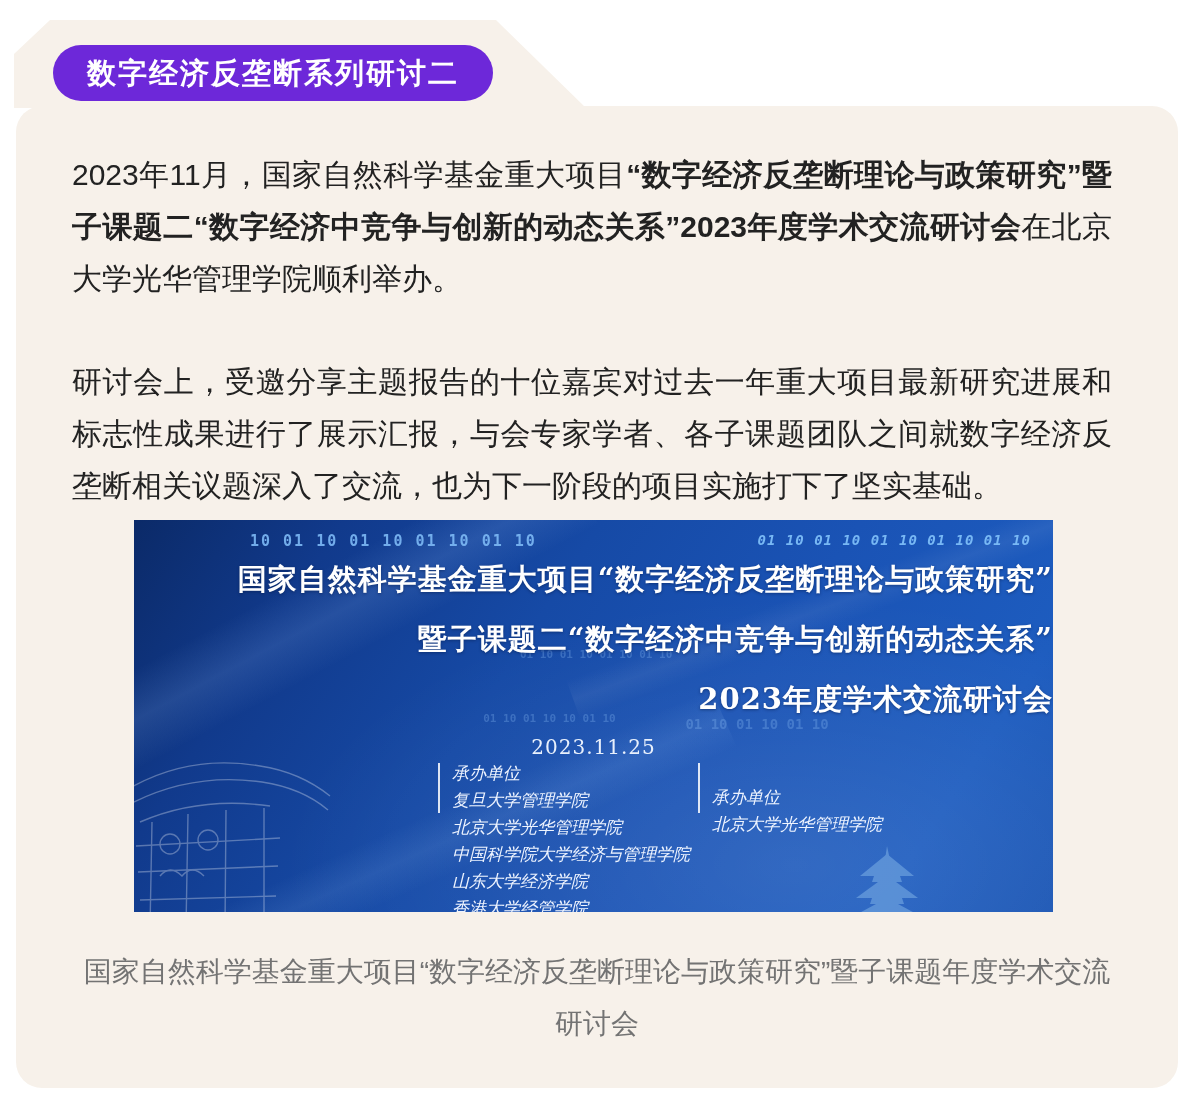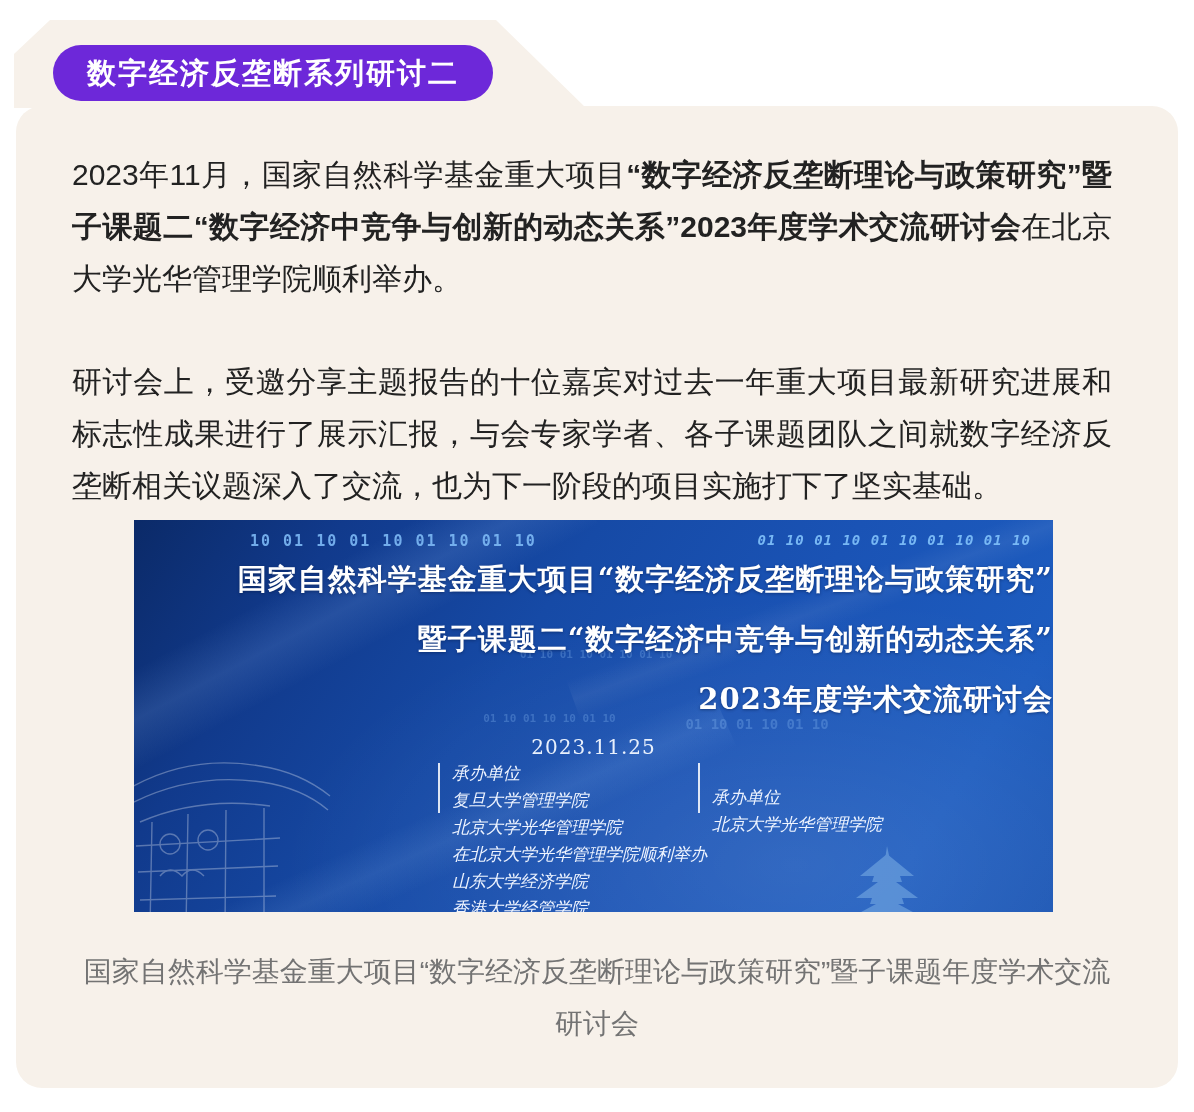--- a/index.html
+++ b/index.html
@@ -96,21 +96,21 @@
     <div class="btitle bt1">国家自然科学基金重大项目“数字经济反垄断理论与政策研究”</div>
     <div class="btitle bt2">暨子课题二“数字经济中竞争与创新的动态关系”</div>
     <div class="btitle bt3">2023年度学术交流研讨会</div>
     <div class="bdate">2023.11.25</div>
 
     <div class="orgbar bar-left"></div>
     <div class="orgcol org-left">
       <div class="row">承办单位</div>
       <div class="row">复旦大学管理学院</div>
       <div class="row">北京大学光华管理学院</div>
-      <div class="row">在北京大学光华管理学院顺利举办</div>
+      <div class="row">中国科学院大学经济与管理学院</div>
       <div class="row">山东大学经济学院</div>
       <div class="row">香港大学经管学院</div>
     </div>
 
     <div class="orgbar bar-right"></div>
     <div class="orgcol org-right">
       <div class="row">承办单位</div>
       <div class="row">北京大学光华管理学院</div>
     </div>
 

